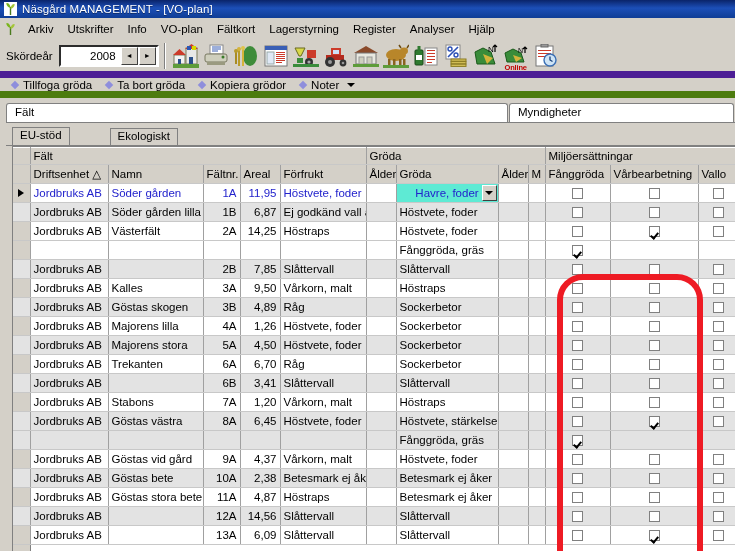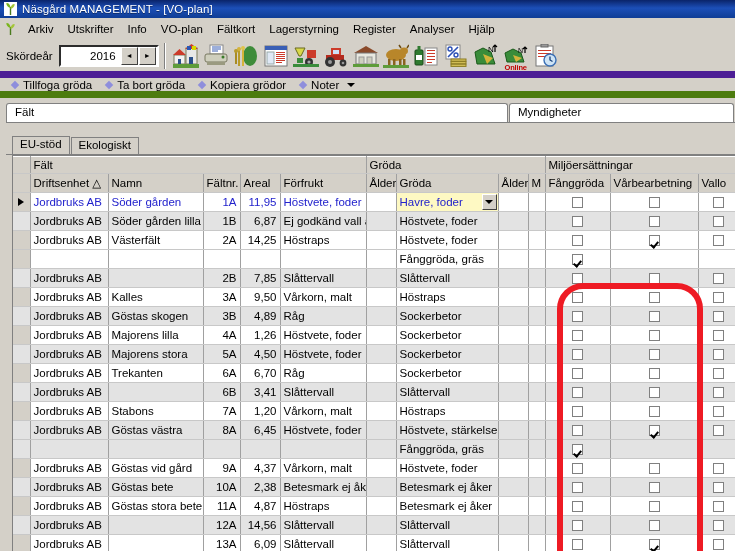--- a/index.html
+++ b/index.html
@@ -101,23 +101,24 @@
     background:#d4d0c8;
   }
   .tabrow .tab{
     height:19px; padding:2px 10px 0 8px; font-size:11.5px;
     background:#fff;
     border:1px solid #808080; border-bottom:none;
     border-top-left-radius:3px; border-top-right-radius:3px;
     margin-right:1px;
   }
   .tabrow2{
-    display:flex; align-items:flex-end; height:32px;
+    display:flex; align-items:flex-end; height:23px;
     background:#d4d0c8; padding-left:6px;
     border-bottom:1px solid #808080;
+    gap:39px;
   }
   .tabrow2 .tab{
     height:17px; padding:1px 7px 0 7px; font-size:11.5px;
     border:1px solid #808080; border-bottom:none; background:#d4d0c8;
     margin-right:1px;
   }
   .tabrow2 .tab.active{ background:#d4d0c8; height:18px; }
 
   
   #grid{
@@ -163,22 +164,23 @@
     display:inline-block; position:relative; vertical-align:middle;
   }
   .chk.on::after{
     content:"";
     position:absolute; left:2px; top:4px; width:3px;height:6px;
     border:solid #000; border-width:0 2px 2px 0;
     transform:rotate(40deg);
   }
   
   td.editing{
-    background:#fef9c3; color:#2222cc; position:relative; padding-right:18px;
+    background:#5eead4; color:#2222cc; position:relative; padding-right:18px;
     border:1px dotted #4444aa;
+    text-align:center;
   }
   .cmb-btn{
     position:absolute; right:1px; top:1px; bottom:1px; width:15px;
     background:#d4d0c8;
     border:1px solid #fff; border-right-color:#404040;border-bottom-color:#404040;
     display:flex;align-items:center;justify-content:center;
   }
   .cmb-btn .caret-dn{ margin:0; border-top-width:4px; }
 
   
@@ -221,21 +223,21 @@
   <span class="menu-item">Fältkort</span>
   <span class="menu-item">Lagerstyrning</span>
   <span class="menu-item">Register</span>
   <span class="menu-item">Analyser</span>
   <span class="menu-item">Hjälp</span>
 </div>
 
 <div id="toolbar">
   <span class="year-label">Skördeår</span>
   <span class="spin-wrap">
-    <span class="spin-value">2016</span>
+    <span class="spin-value">2008</span>
     <span class="spin-btn">◄</span>
     <span class="spin-btn">►</span>
   </span>
   <span class="tb-sep"></span>
 
   <span class="tb-icon">
     <svg width="26" height="24" viewBox="0 0 26 24">
       <rect x="1" y="11" width="11" height="9" fill="#f2f2f2" stroke="#7a7a5a"></rect>
       <path d="M0 11 L6.5 5 L13 11Z" fill="#cc3b2a"></path>
       <rect x="5" y="15" width="3" height="5" fill="#2a4f8a"></rect>

